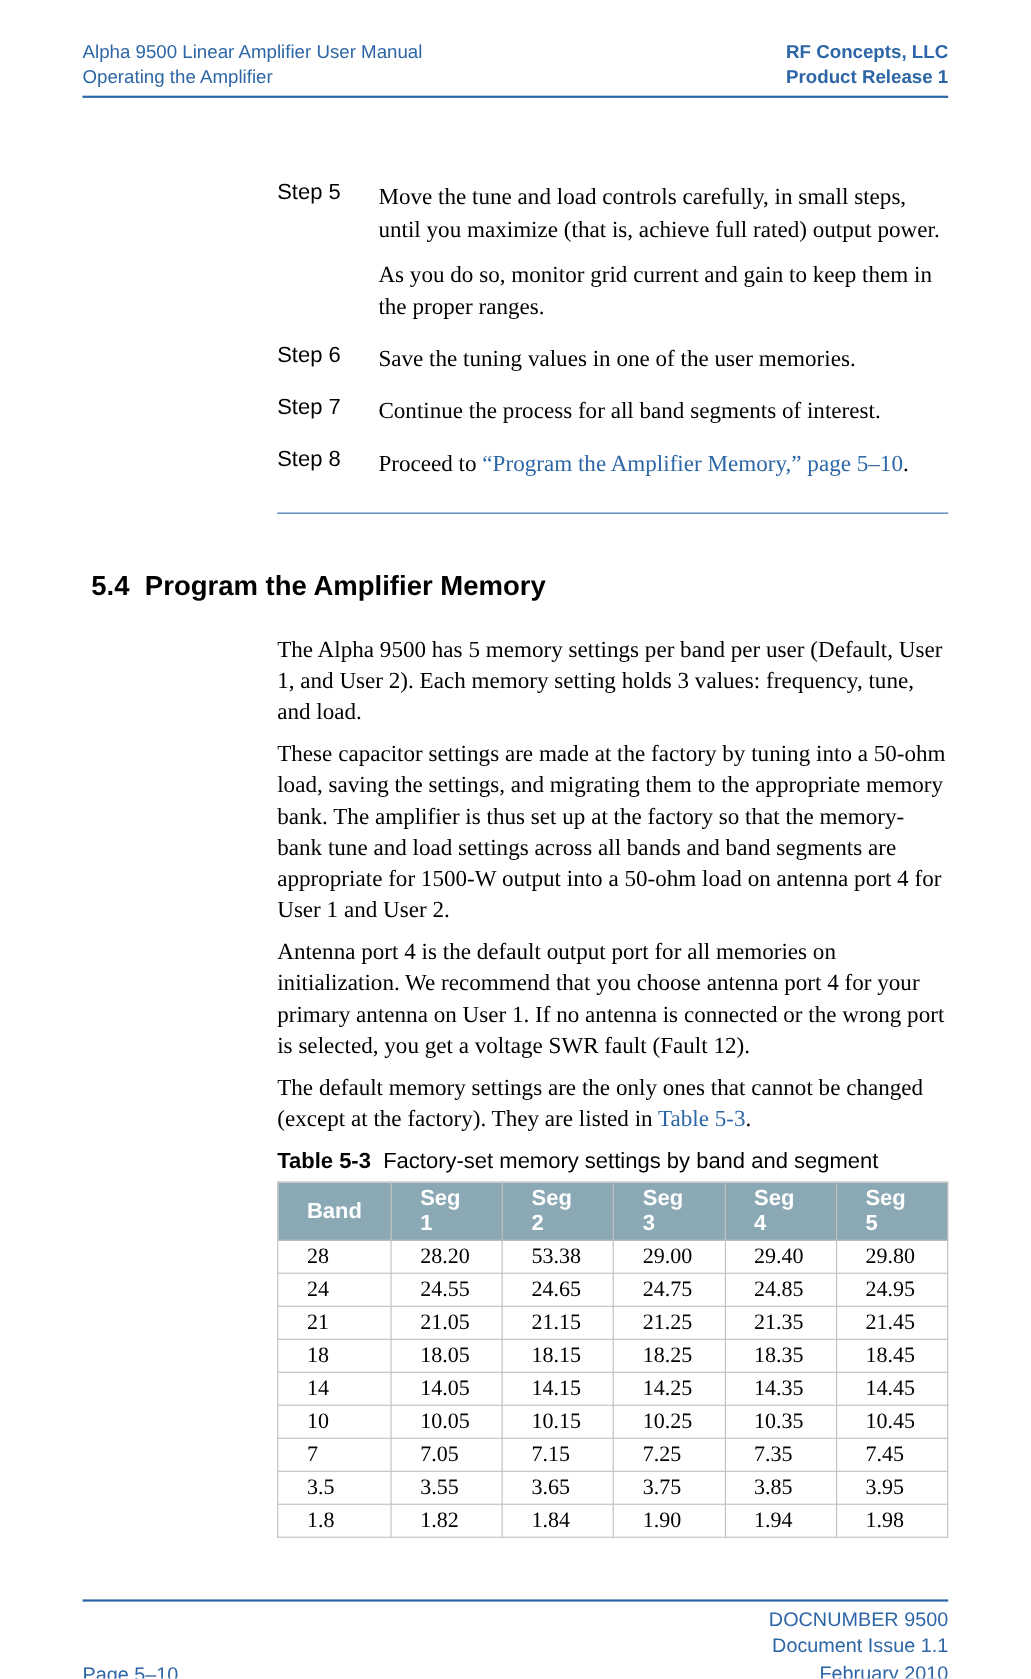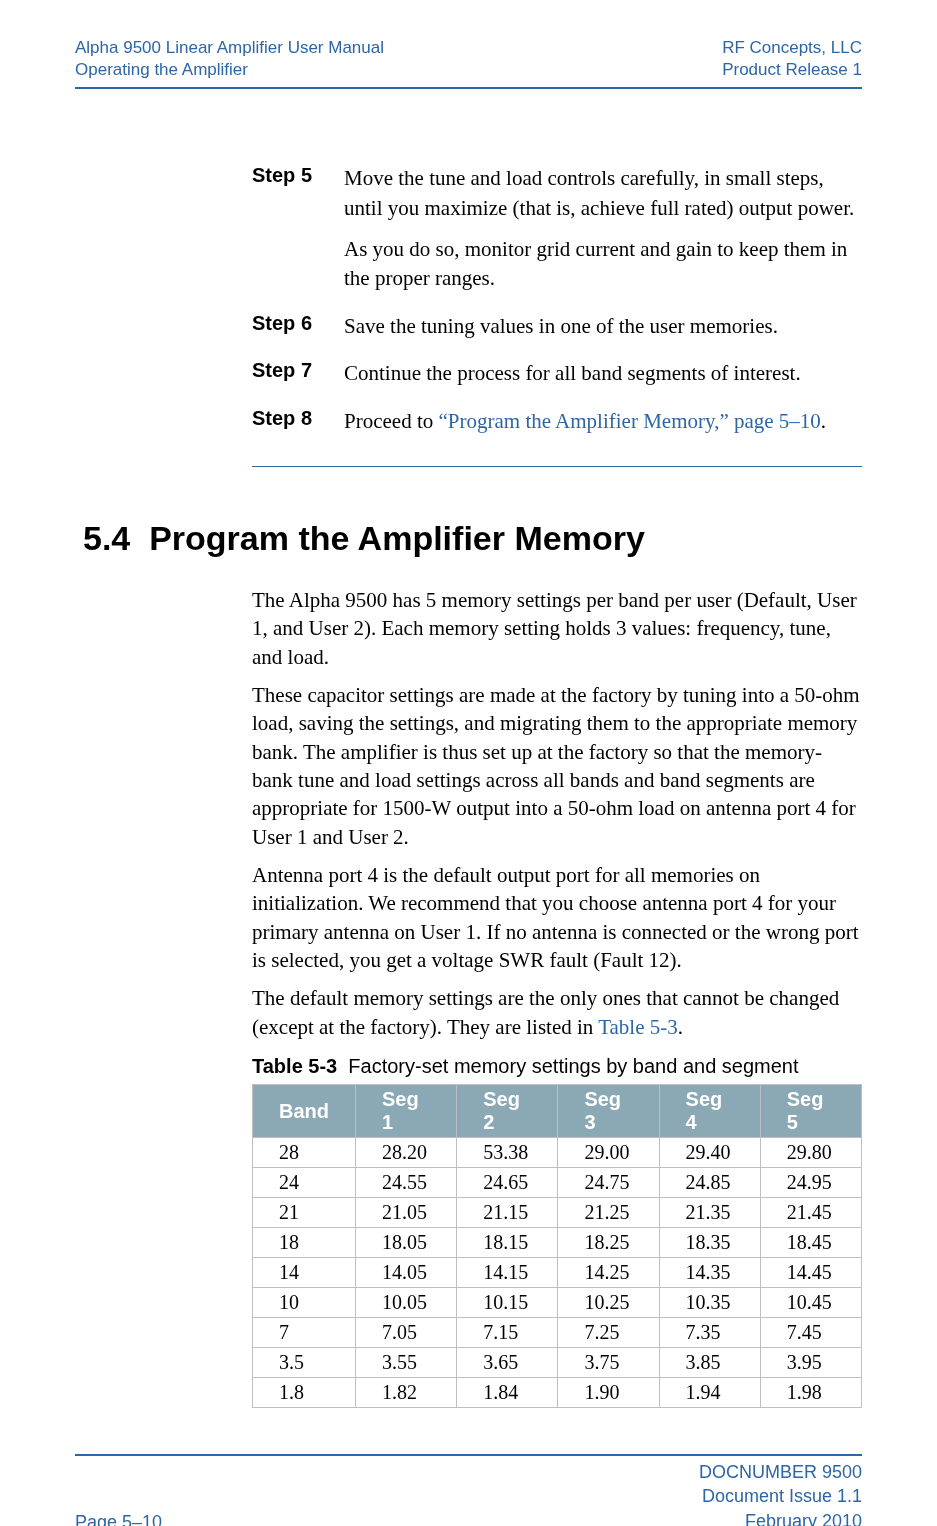--- a/index.html
+++ b/index.html
@@ -22,47 +22,47 @@
   .header {
     display: flex;
     justify-content: space-between;
     font-family: Arial, Helvetica, sans-serif;
     color: #2d66a6;
     font-size: 17px;
     line-height: 1.3;
     padding-bottom: 6px;
     border-bottom: 2px solid #2d66a6;
   }
-  .header .right { text-align: left; }
+  .header .right { text-align: center; font-weight: bold; }
   .body-wrap {
     padding-top: 75px;
   }
   .step-row {
     display: flex;
     margin-bottom: 6px;
   }
   .step-label {
     font-family: Arial, Helvetica, sans-serif;
-    font-weight: bold;
+    font-weight: normal;
     font-size: 20px;
     width: 92px;
     flex-shrink: 0;
     text-align: left;
   }
   .step-text, .para {
     font-size: 21px;
     line-height: 1.4;
   }
   .step-text p { margin: 0 0 12px 0; }
   a.ref { color: #2d66a6; text-decoration: none; }
   .hr-thin { border: none; border-top: 1px solid #2d66a6; margin-top: 18px; margin-bottom: 0; }
   .section-h {
     font-family: Arial, Helvetica, sans-serif;
     font-weight: bold;
-    font-size: 34px;
+    font-size: 25px;
     margin-top: 52px;
     margin-bottom: 28px;
     margin-left: 8px;
   }
   .body-text { margin-left: 0; }
   .body-text p {
     font-size: 21px;
     line-height: 1.35;
     margin: 0 0 10px 0;
   }

